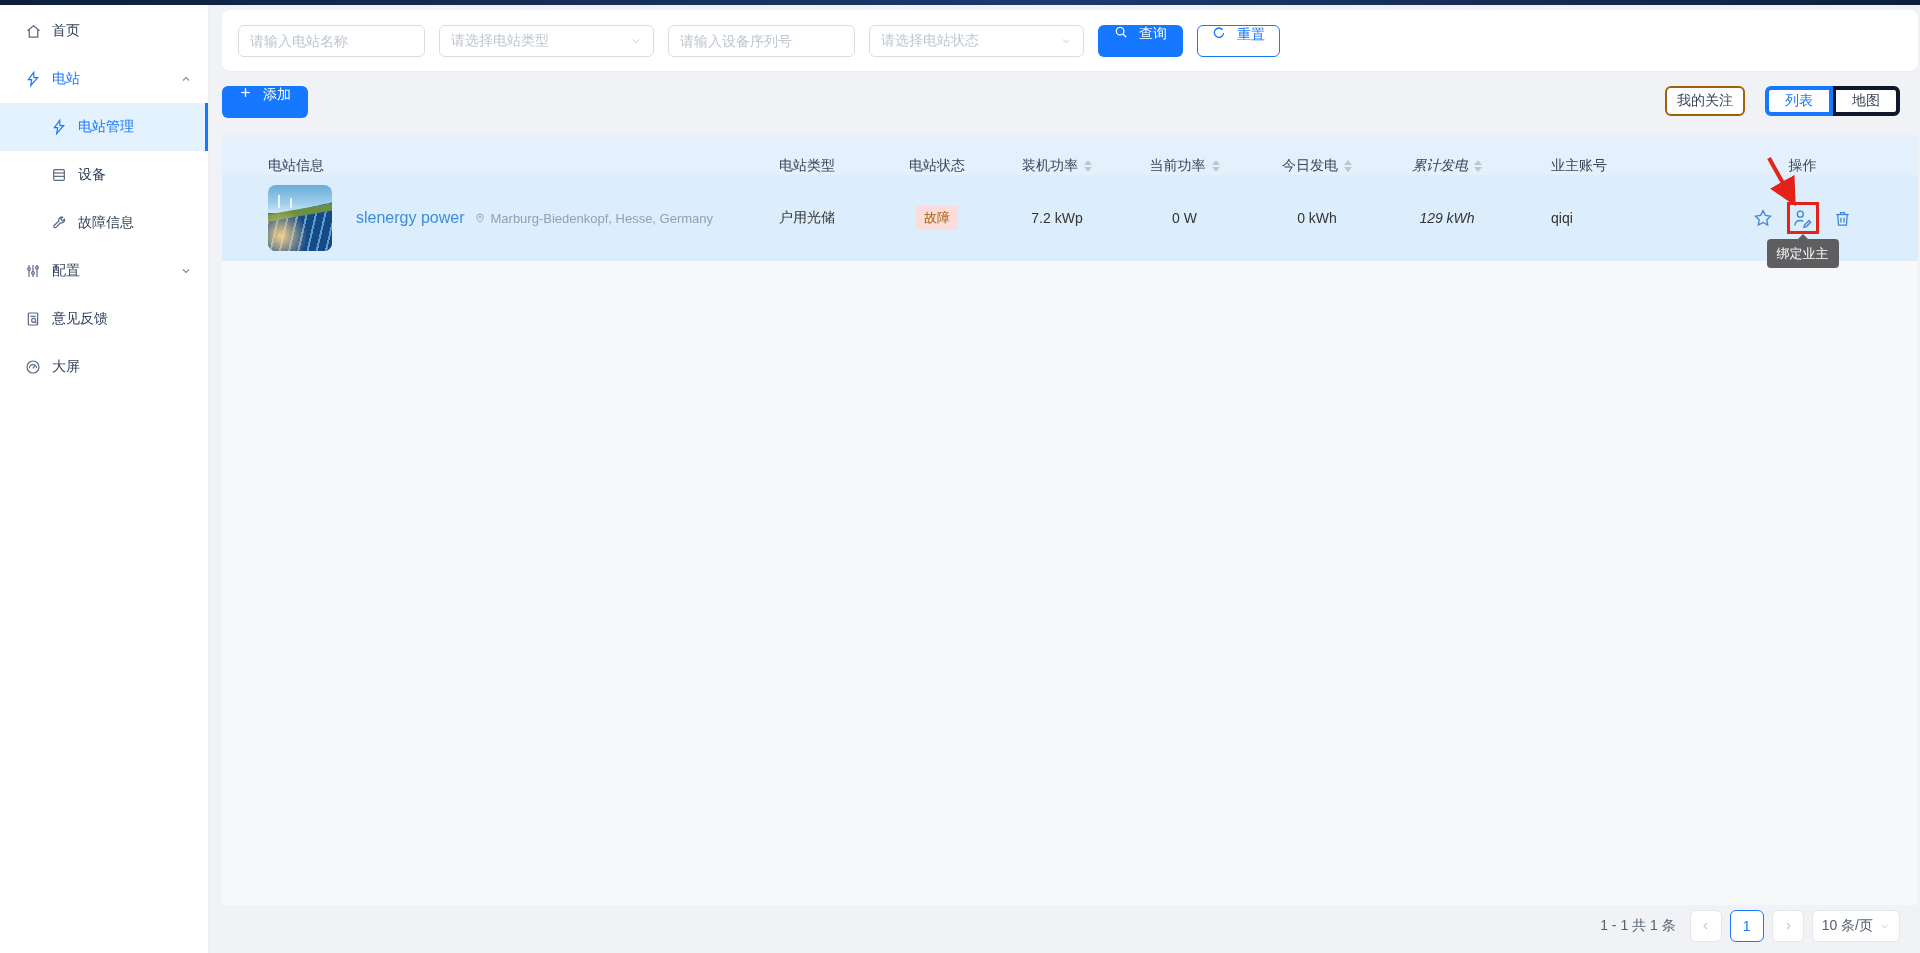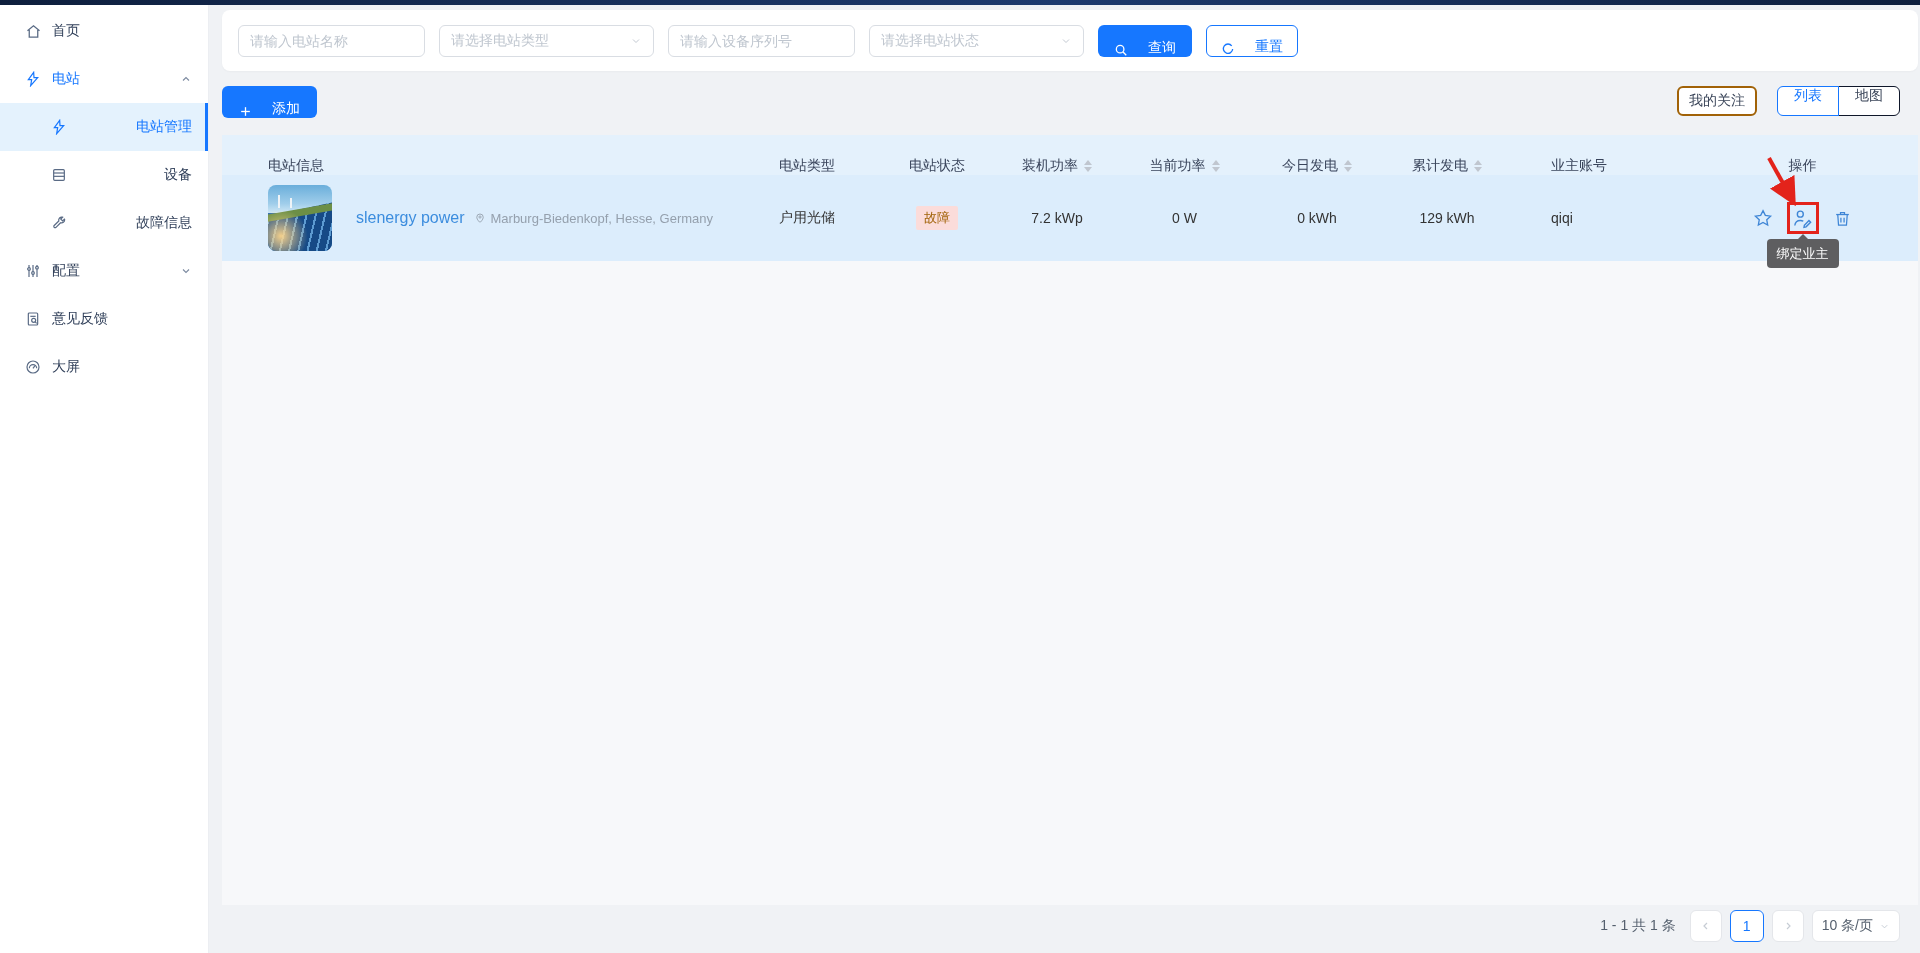--- a/index.html
+++ b/index.html
@@ -11,56 +11,56 @@
   
   .topstrip{position:absolute;left:0;top:0;width:1920px;height:5px;
     background:linear-gradient(90deg,#0e1f3d,#1d3a6e 55%,#0e1f3d);}
   
   .sidebar{position:absolute;left:0;top:5px;bottom:0;width:209px;background:#fff;
     border-right:1px solid #eceef2;padding-top:2px;}
   .menu-item{display:flex;align-items:center;height:48px;padding:0 16px 0 24px;
     font-size:14px;color:#31405a;cursor:pointer;position:relative;white-space:nowrap;}
   .menu-item .mi-icon{width:18px;height:18px;margin-right:10px;color:#5a6b85;flex:none;display:flex;align-items:center;justify-content:center;}
   .menu-item.blue, .menu-item.blue .mi-icon{color:#1677ff;}
-  .menu-item.sub{padding-left:50px;justify-content:space-between;}
+  .menu-item.sub{padding-left:50px;}
   .menu-item.active{background:#e4f2fd;color:#1677ff;}
   .menu-item.active .mi-icon{color:#1677ff;}
   .menu-item.active::after{content:"";position:absolute;right:0;top:0;bottom:0;width:3px;background:#1677ff;}
   .mi-chevron{margin-left:auto;color:#7c8aa0;display:flex;}
   
   .main{position:absolute;left:209px;top:5px;right:0;bottom:0;}
   .filter-card{position:absolute;left:13px;top:5px;width:1696px;height:61px;background:#fff;
     border-radius:8px;display:flex;align-items:center;gap:14px;padding:0 16px;box-shadow:0 1px 2px rgba(0,0,0,.03);}
   .f-input{width:187px;height:32px;border:1px solid #d9dde3;border-radius:6px;padding:0 11px;
     font-size:14px;color:#333;outline:none;background:#fff;font-family:"Liberation Sans",sans-serif;}
   .f-input::placeholder{color:#bfc6cf;}
   .f-select{width:215px;height:32px;border:1px solid #d9dde3;border-radius:6px;background:#fff;
     display:flex;align-items:center;justify-content:space-between;padding:0 11px;font-size:14px;color:#bfc6cf;cursor:pointer;}
   .f-select .sel-arrow{color:#c3c9d2;display:flex;}
-  .btn{height:32px;border-radius:6px;font-size:14px;display:inline-flex;align-items:flex-end;gap:20px;cursor:pointer;font-family:"Liberation Sans",sans-serif;}
+  .btn{height:32px;border-radius:6px;font-size:14px;display:inline-flex;align-items:flex-start;gap:11px;cursor:pointer;font-family:"Liberation Sans",sans-serif;}
   .btn-primary{background:#1677ff;color:#fff;border:none;padding:0 16px;}
   .btn-reset{background:#fff;color:#1677ff;border:1px solid #1677ff;padding:0 14px;}
   .add-btn{position:absolute;left:13px;top:81px;padding:0 17px;}
   .view-tools{position:absolute;right:20px;top:81px;display:flex;align-items:center;gap:20px;}
   .btn-plain{height:30px;background:#fff;border:2px solid #a16207;border-radius:6px;color:#3a4559;
     font-size:14px;display:flex;align-items:center;padding:0 10px;cursor:pointer;}
   .seg-group{display:flex;}
-  .seg{height:30px;padding:0 16px;border:1px solid #0f172a;background:#fff;color:#3a4559;
-    font-size:14px;display:flex;align-items:flex-start;cursor:pointer;}
+  .seg{height:30px;padding:0 16px;border:4px solid #0f172a;background:#fff;color:#3a4559;
+    font-size:14px;display:flex;align-items:center;cursor:pointer;}
   .seg.first{border-radius:6px 0 0 6px;}
   .seg.last{border-radius:0 6px 6px 0;margin-left:-1px;}
   .seg.active{border-color:#1677ff;color:#1677ff;position:relative;z-index:1;}
   
   .table{position:absolute;left:13px;top:130px;width:1696px;height:770px;background:#f7f8fa;}
   .t-head{display:flex;height:40px;background:#e4f1fc;align-items:flex-end;font-size:14px;color:#38435a;}
   .t-row{display:flex;height:86px;background:#dcedfc;align-items:center;font-size:14px;color:#333;}
   .tc{display:flex;align-items:center;justify-content:center;flex:none;}
   .c0{width:510px;justify-content:flex-start;padding-left:46px;}
   .c1{width:150px;} .c2{width:110px;} .c3{width:130px;} .c4{width:125px;}
-  .c5{width:140px;} .c6{width:120px;}
+  .c5{width:140px;} .c6{width:120px;font-style:italic;}
   .c7{width:180px;justify-content:flex-start;padding-left:44px;}
   .c8{width:231px;}
   .sorter{display:inline-flex;flex-direction:column;margin-left:6px;gap:2px;cursor:pointer;}
   .sorter .up{width:0;height:0;border-left:4px solid transparent;border-right:4px solid transparent;border-bottom:5px solid #c0c6cf;}
   .sorter .dn{width:0;height:0;border-left:4px solid transparent;border-right:4px solid transparent;border-top:5px solid #c0c6cf;}
   
   .thumb{width:64px;height:66px;border-radius:8px;position:relative;overflow:hidden;flex:none;
     background:linear-gradient(180deg,#6aaedb 0%,#9fcdea 28%,#cde6f5 42%);}
   .thumb .ground{position:absolute;left:0;right:0;top:42%;bottom:0;background:#2f6db0;}
   .thumb .panels{position:absolute;left:-20%;right:-20%;top:38%;bottom:-10%;

